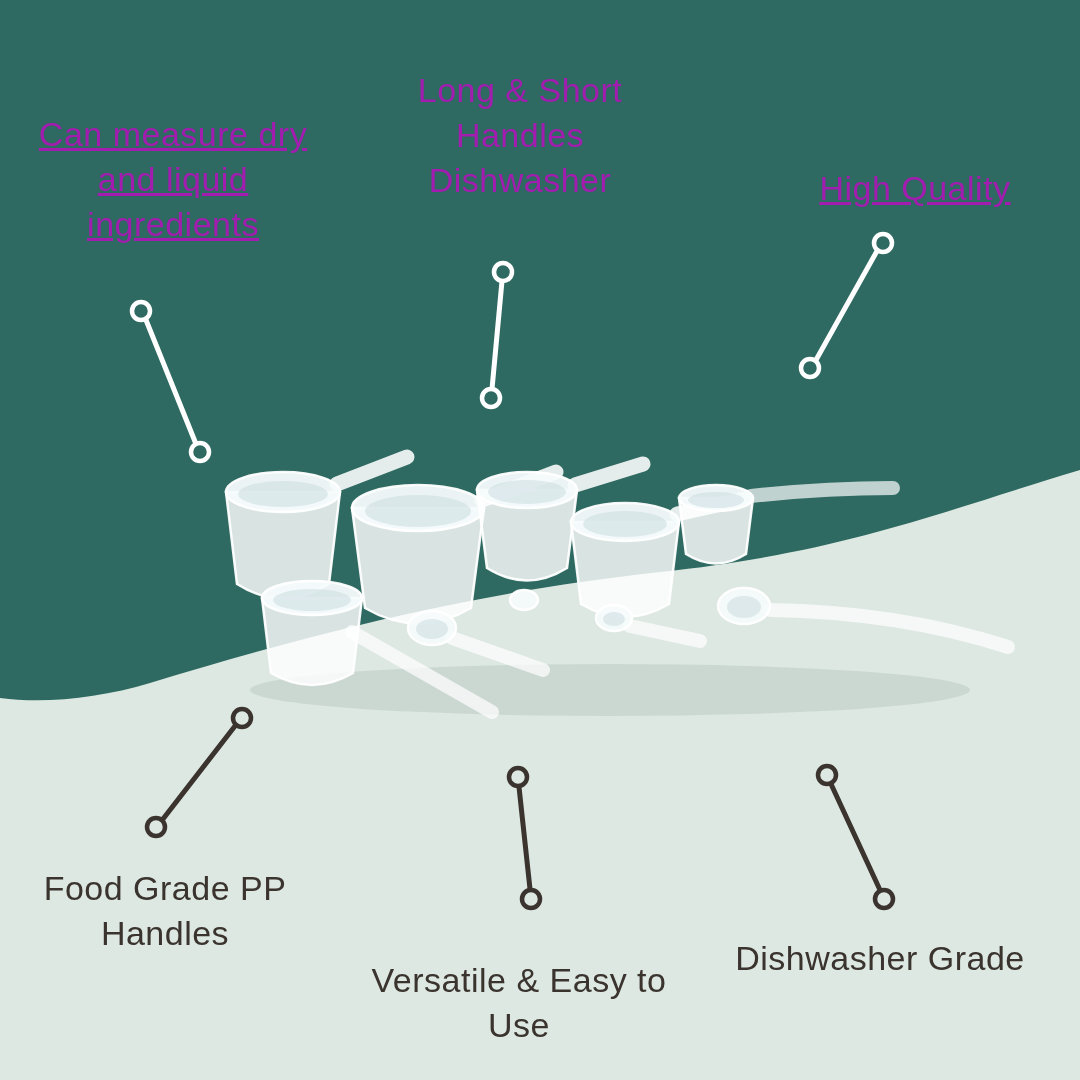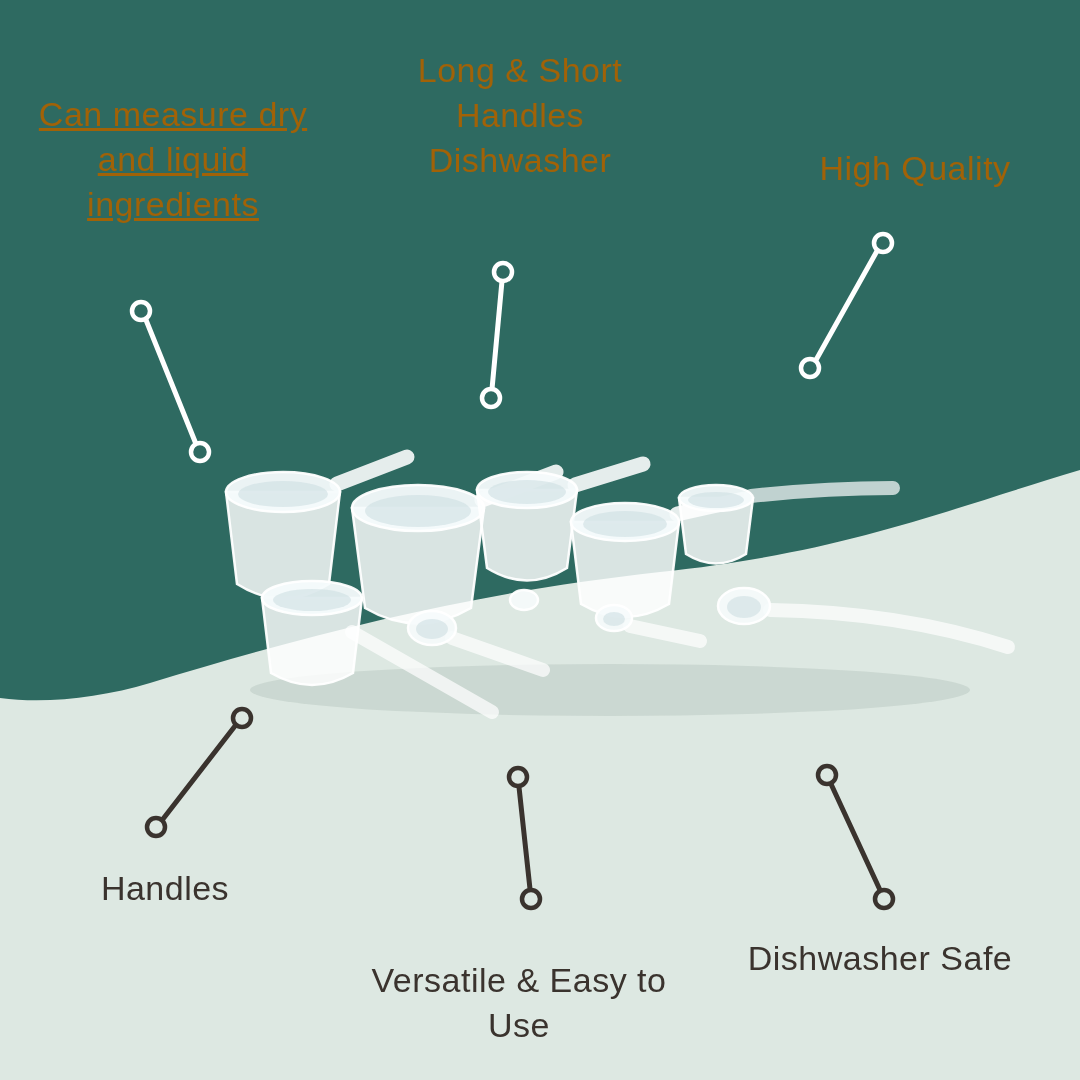--- a/index.html
+++ b/index.html
@@ -25,21 +25,21 @@
     height: 1080px;
   }
   .callout {
     position: absolute;
     text-align: center;
     font-size: 34px;
     line-height: 45px;
     font-weight: 400;
     letter-spacing: 0.5px;
   }
-  .callout.light { color: #a16207; }
+  .callout.light { color: #a21caf; margin-top: 20px; }
   .callout.dark  { color: #3A332E; }
 </style>
 </head>
 <body>
 
 <div class="canvas">
 
   <svg class="layer" viewBox="0 0 1080 1080">
     <path d="M0 0 H1080 V470
              C 930 515 845 552 660 572
@@ -158,30 +158,31 @@
     <div>and liquid</div>
     <div>ingredients</div>
   </div>
 
   <div class="callout light" style="left:368px; top:48px; width:304px;">
     <div>Long &amp; Short</div>
     <div>Handles</div>
     <div>Dishwasher</div>
   </div>
 
-  <div class="callout light" style="left:760px; top:146px; width:310px;">
+  <div class="callout light" style="left:760px; top:146px; width:310px;text-decoration:underline;">
     <div>High Quality</div>
   </div>
 
   <div class="callout dark" style="left:0px; top:866px; width:330px;">
+    <div>Food Grade PP</div>
     <div>Handles</div>
   </div>
 
   <div class="callout dark" style="left:312px; top:958px; width:414px;">
     <div>Versatile &amp; Easy to</div>
     <div>Use</div>
   </div>
 
   <div class="callout dark" style="left:690px; top:936px; width:380px;">
-    <div>Dishwasher Safe</div>
+    <div>Dishwasher Grade</div>
   </div>
 
 </div>
 
 </body></html>

